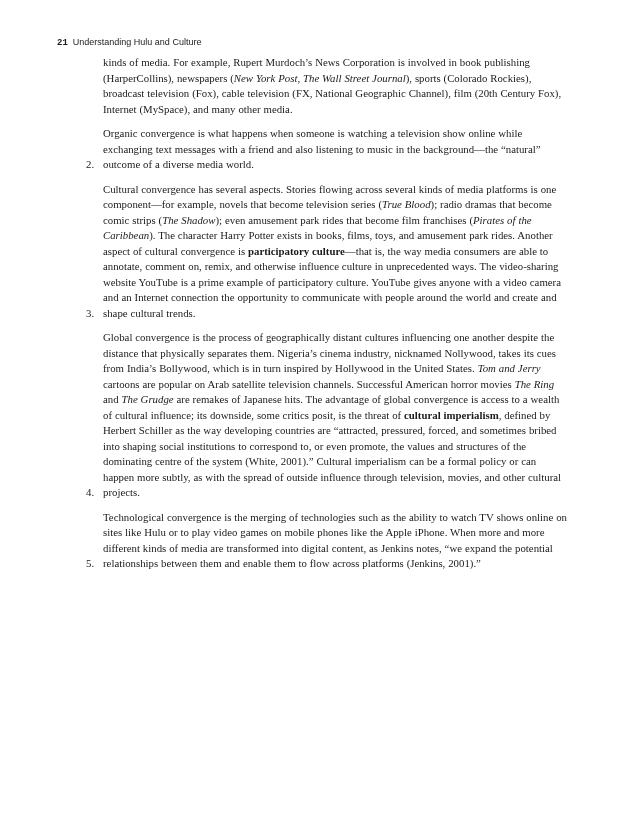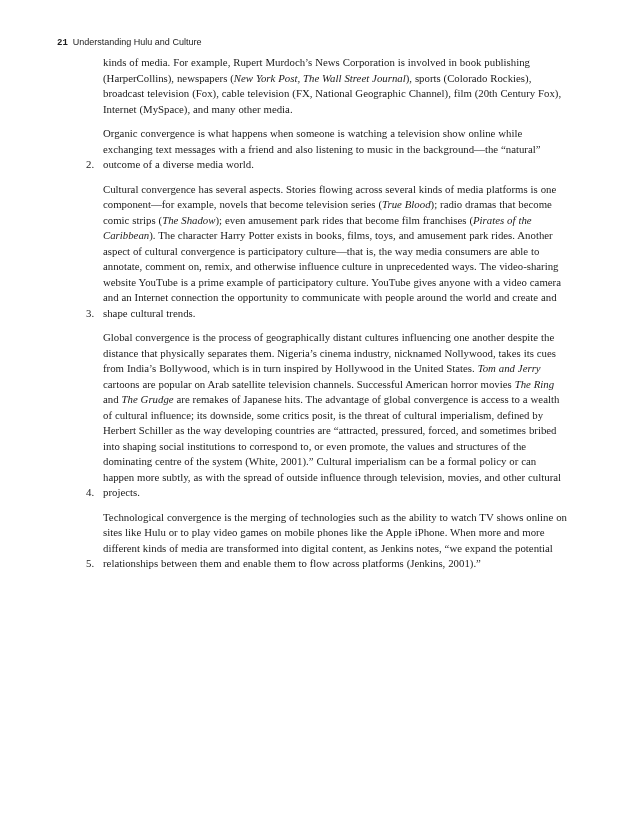--- a/index.html
+++ b/index.html
@@ -52,21 +52,21 @@
   }
   .body {
     margin: 0;
     width: 464px;
     font-size: 10.8px;
     line-height: 15.5px;
     text-align: left;
     color: #1a1a1a;
     word-spacing: 0.2px;
   }
-  .body strong { font-weight: normal; }
+  .body strong { font-weight: bold; }
   .body em { font-style: italic; }
 </style>
 </head>
 <body>
 
 <div class="page">
   <header class="running-head">
     <span class="page-num">21</span><span class="book-title">Understanding Hulu and Culture</span>
   </header>
   <main class="content">

